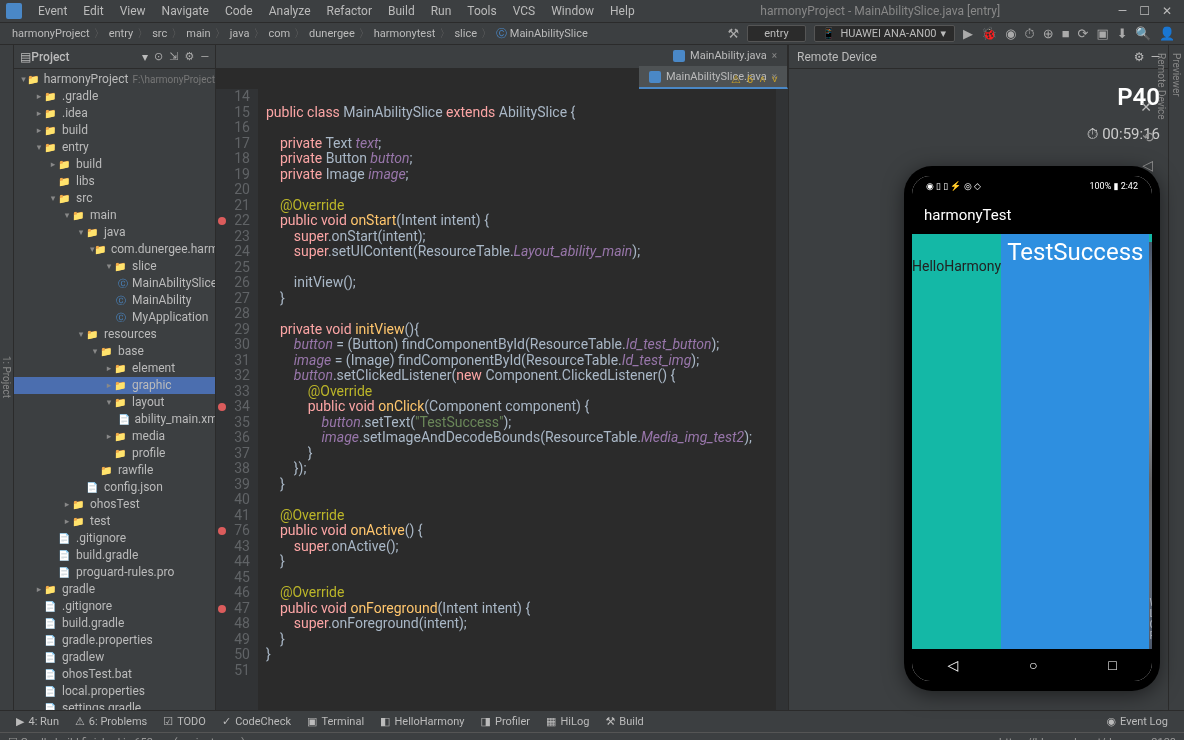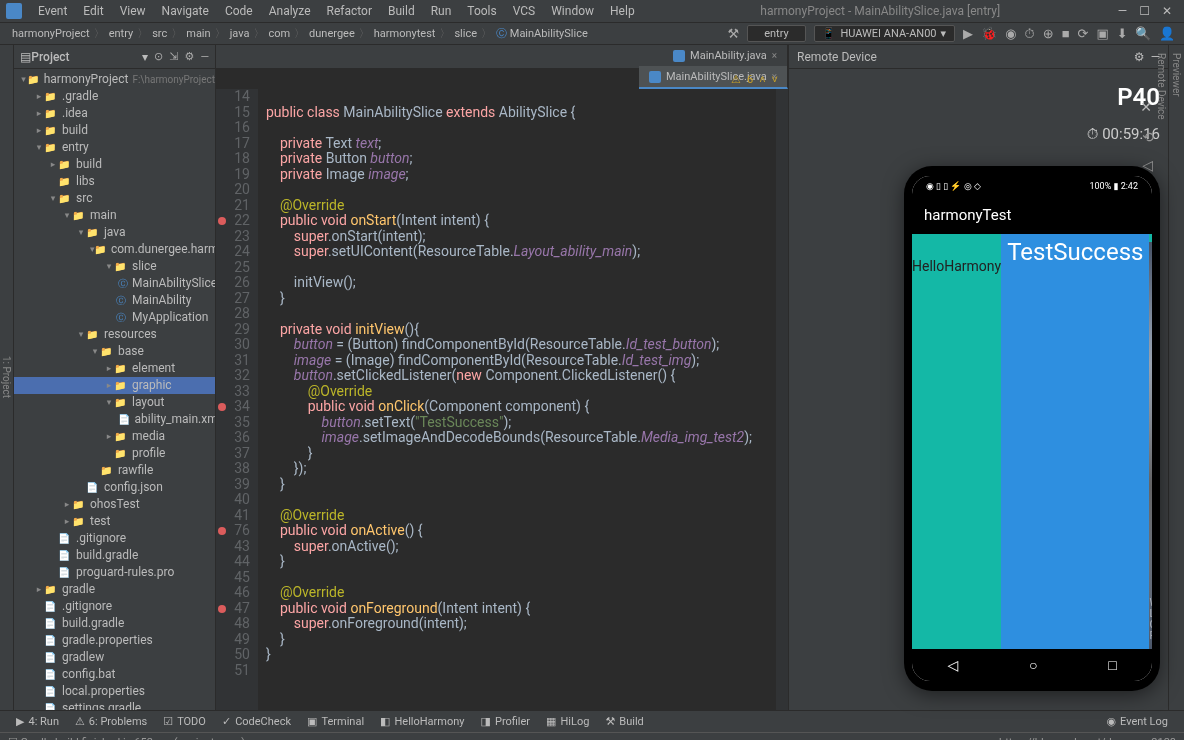--- a/index.html
+++ b/index.html
@@ -343,21 +343,21 @@
           <span class="label">gradle.properties</span>
         </div>
         <div class="tree-item" style="padding-left: 20px;">
           <span class="arrow"></span>
           <span class="icon file-icon">📄</span>
           <span class="label">gradlew</span>
         </div>
         <div class="tree-item" style="padding-left: 20px;">
           <span class="arrow"></span>
           <span class="icon file-icon">📄</span>
-          <span class="label">config.bat</span>
+          <span class="label">ohosTest.bat</span>
         </div>
         <div class="tree-item" style="padding-left: 20px;">
           <span class="arrow"></span>
           <span class="icon file-icon">📄</span>
           <span class="label">local.properties</span>
         </div>
         <div class="tree-item" style="padding-left: 20px;">
           <span class="arrow"></span>
           <span class="icon file-icon">📄</span>
           <span class="label">settings.gradle</span>

